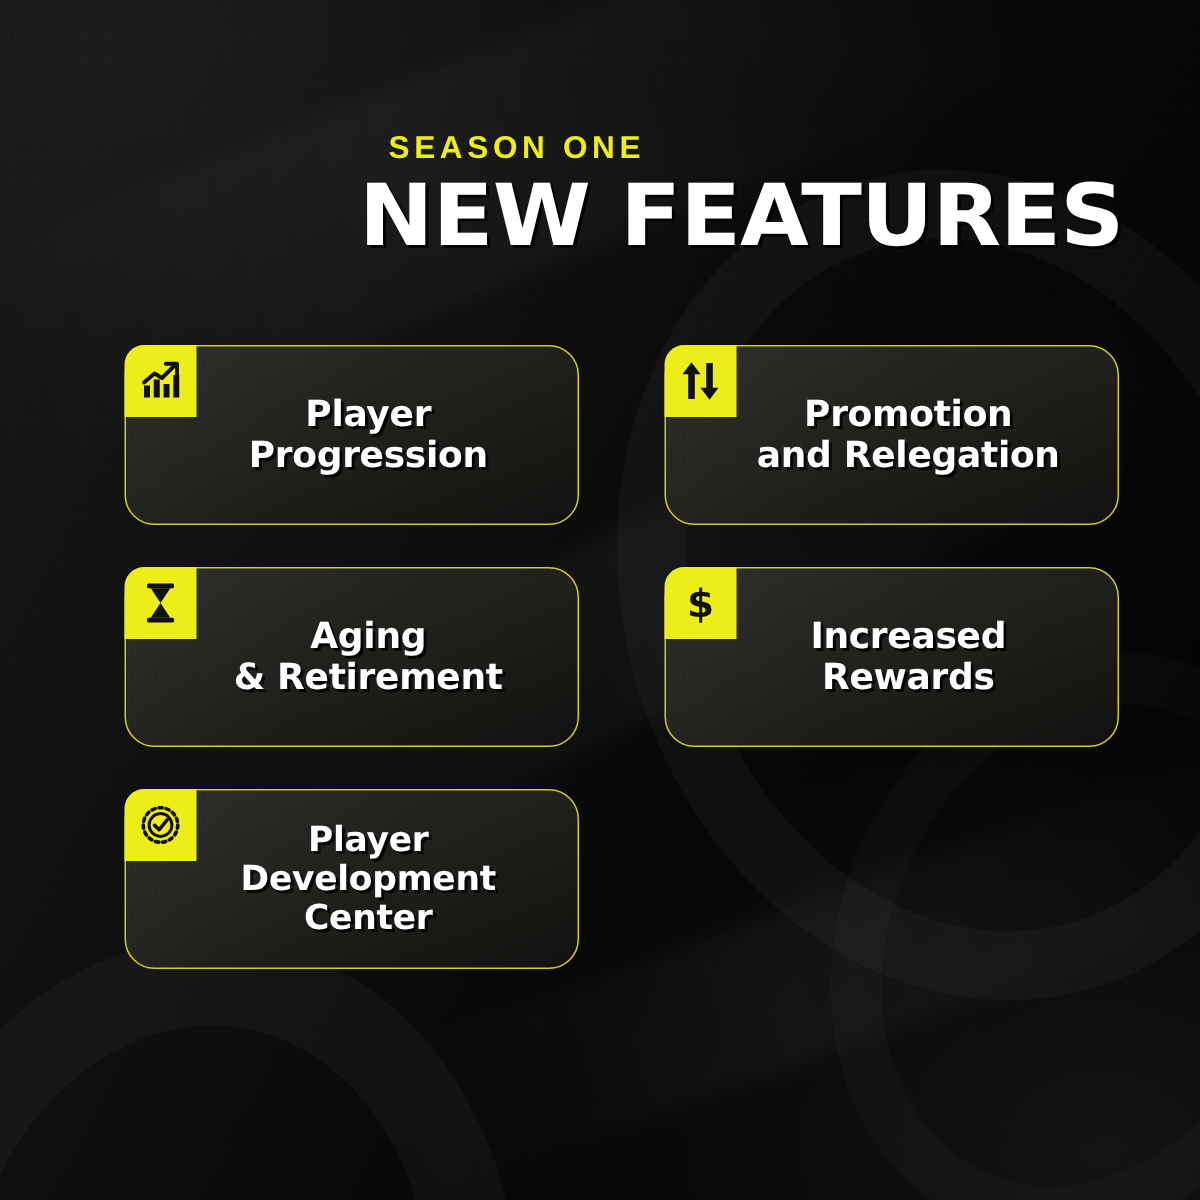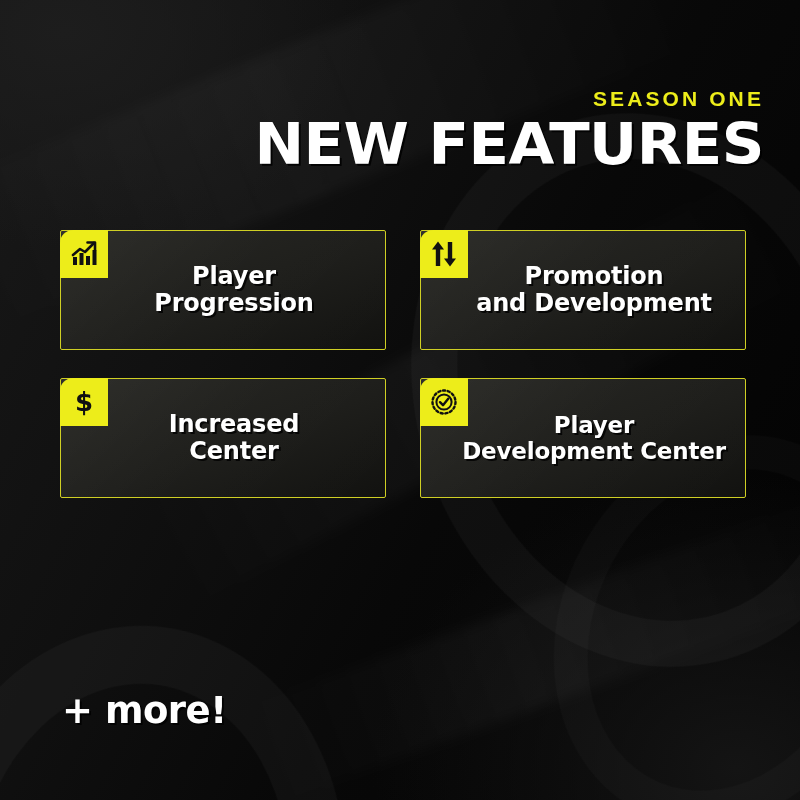--- a/index.html
+++ b/index.html
@@ -47,21 +47,21 @@
     opacity:.35;
     -webkit-mask-image:linear-gradient(145deg, rgba(0,0,0,.9) 0%, rgba(0,0,0,0) 60%);
             mask-image:linear-gradient(145deg, rgba(0,0,0,.9) 0%, rgba(0,0,0,0) 60%);
   }
 
   
   #logo { position:absolute; left:52px; top:46px; width:120px; height:150px; }
   #logo svg { display:block; width:120px; height:150px; }
 
   
-  #header { position:absolute; right:36px; top:88px; text-align:right; }
+  #header { position:absolute; right:51px; top:88px; }
   #season-kicker {
     color:#eded1a;
     font-size:21px;
     font-weight:700;
     letter-spacing:3.1px;
     line-height:1;
     font-family:"Liberation Sans", sans-serif;
   }
   #main-title {
     margin-top:7px;
@@ -84,28 +84,29 @@
     width:686px;
     display:grid;
     grid-template-columns:326px 326px;
     grid-template-rows:120px 120px 120px;
     column-gap:34px;
     row-gap:28px;
   }
   .card {
     position:relative;
     border:1px solid #cfcf24;
-    border-radius:2px;
+    border-radius:20px;
     background:
       linear-gradient(135deg, rgba(255,255,255,.045) 0%, rgba(255,255,255,.012) 45%, rgba(255,255,255,0) 100%),
       linear-gradient(160deg,#262622 0%,#1d1d1a 55%,#121210 100%);
     overflow:visible;
     display:flex;
     align-items:center;
     justify-content:center;
+    margin-left:23px;
   }
   .card::after{
     content:"";
     position:absolute; inset:0;
     border-radius:14px;
     background-image:radial-gradient(rgba(255,255,255,.055) 0.6px, transparent 0.7px);
     background-size:4px 4px;
     opacity:.5;
     -webkit-mask-image:linear-gradient(120deg, rgba(0,0,0,1) 0%, rgba(0,0,0,0) 55%);
             mask-image:linear-gradient(120deg, rgba(0,0,0,1) 0%, rgba(0,0,0,0) 55%);
@@ -192,44 +193,55 @@
     <div class="card">
       <div class="badge">
         <svg width="26" height="28" viewBox="0 0 26 28">
           <path d="M7 26 L7 7" stroke="#111" stroke-width="4.4" stroke-linecap="butt"></path>
           <path d="M7 1.5 L13 9.5 L1 9.5 Z" fill="#111"></path>
           <path d="M19 2 L19 21" stroke="#111" stroke-width="4.4" stroke-linecap="butt"></path>
           <path d="M19 26.5 L25 18.5 L13 18.5 Z" fill="#111"></path>
         </svg>
       </div>
       <div class="card-label">Promotion
-and Development</div>
-    </div>
-
+and Relegation</div>
+    </div>
+
+    <div class="card">
+      <div class="badge">
+        <svg width="24" height="28" viewBox="0 0 24 28">
+          <rect x="3" y="1" width="18" height="3.2" rx="1" fill="#111"></rect>
+          <rect x="3" y="23.8" width="18" height="3.2" rx="1" fill="#111"></rect>
+          <path d="M5.5 4.2 L18.5 4.2 L12 14 Z" fill="#111"></path>
+          <path d="M12 14 L18.5 23.8 L5.5 23.8 Z" fill="#111"></path>
+        </svg>
+      </div>
+      <div class="card-label">Aging
+&amp; Retirement</div>
+    </div>
 
     <div class="card">
       <div class="badge">
         <svg width="26" height="30" viewBox="0 0 26 30">
           <text x="13" y="24" text-anchor="middle" font-family="DejaVu Sans, sans-serif" font-size="26" font-weight="700" fill="#111">$</text>
         </svg>
       </div>
       <div class="card-label">Increased
-Center</div>
+Rewards</div>
     </div>
 
     <div class="card">
       <div class="badge">
         <svg width="28" height="28" viewBox="0 0 28 28">
           <circle cx="14" cy="14" r="11.5" fill="none" stroke="#111" stroke-width="2.4" stroke-dasharray="2.2 2.6" stroke-linecap="round"></circle>
           <circle cx="14" cy="14" r="7.6" fill="none" stroke="#111" stroke-width="2"></circle>
           <path d="M10 14.2 L13 17.2 L18.4 10.6" stroke="#111" stroke-width="2.4" fill="none" stroke-linecap="round" stroke-linejoin="round"></path>
         </svg>
       </div>
       <div class="card-label wide">Player
 Development Center</div>
     </div>
 
 
   </div>
 
-  <div id="more">+ more!</div>
 
 </div>
 
 </body></html>

